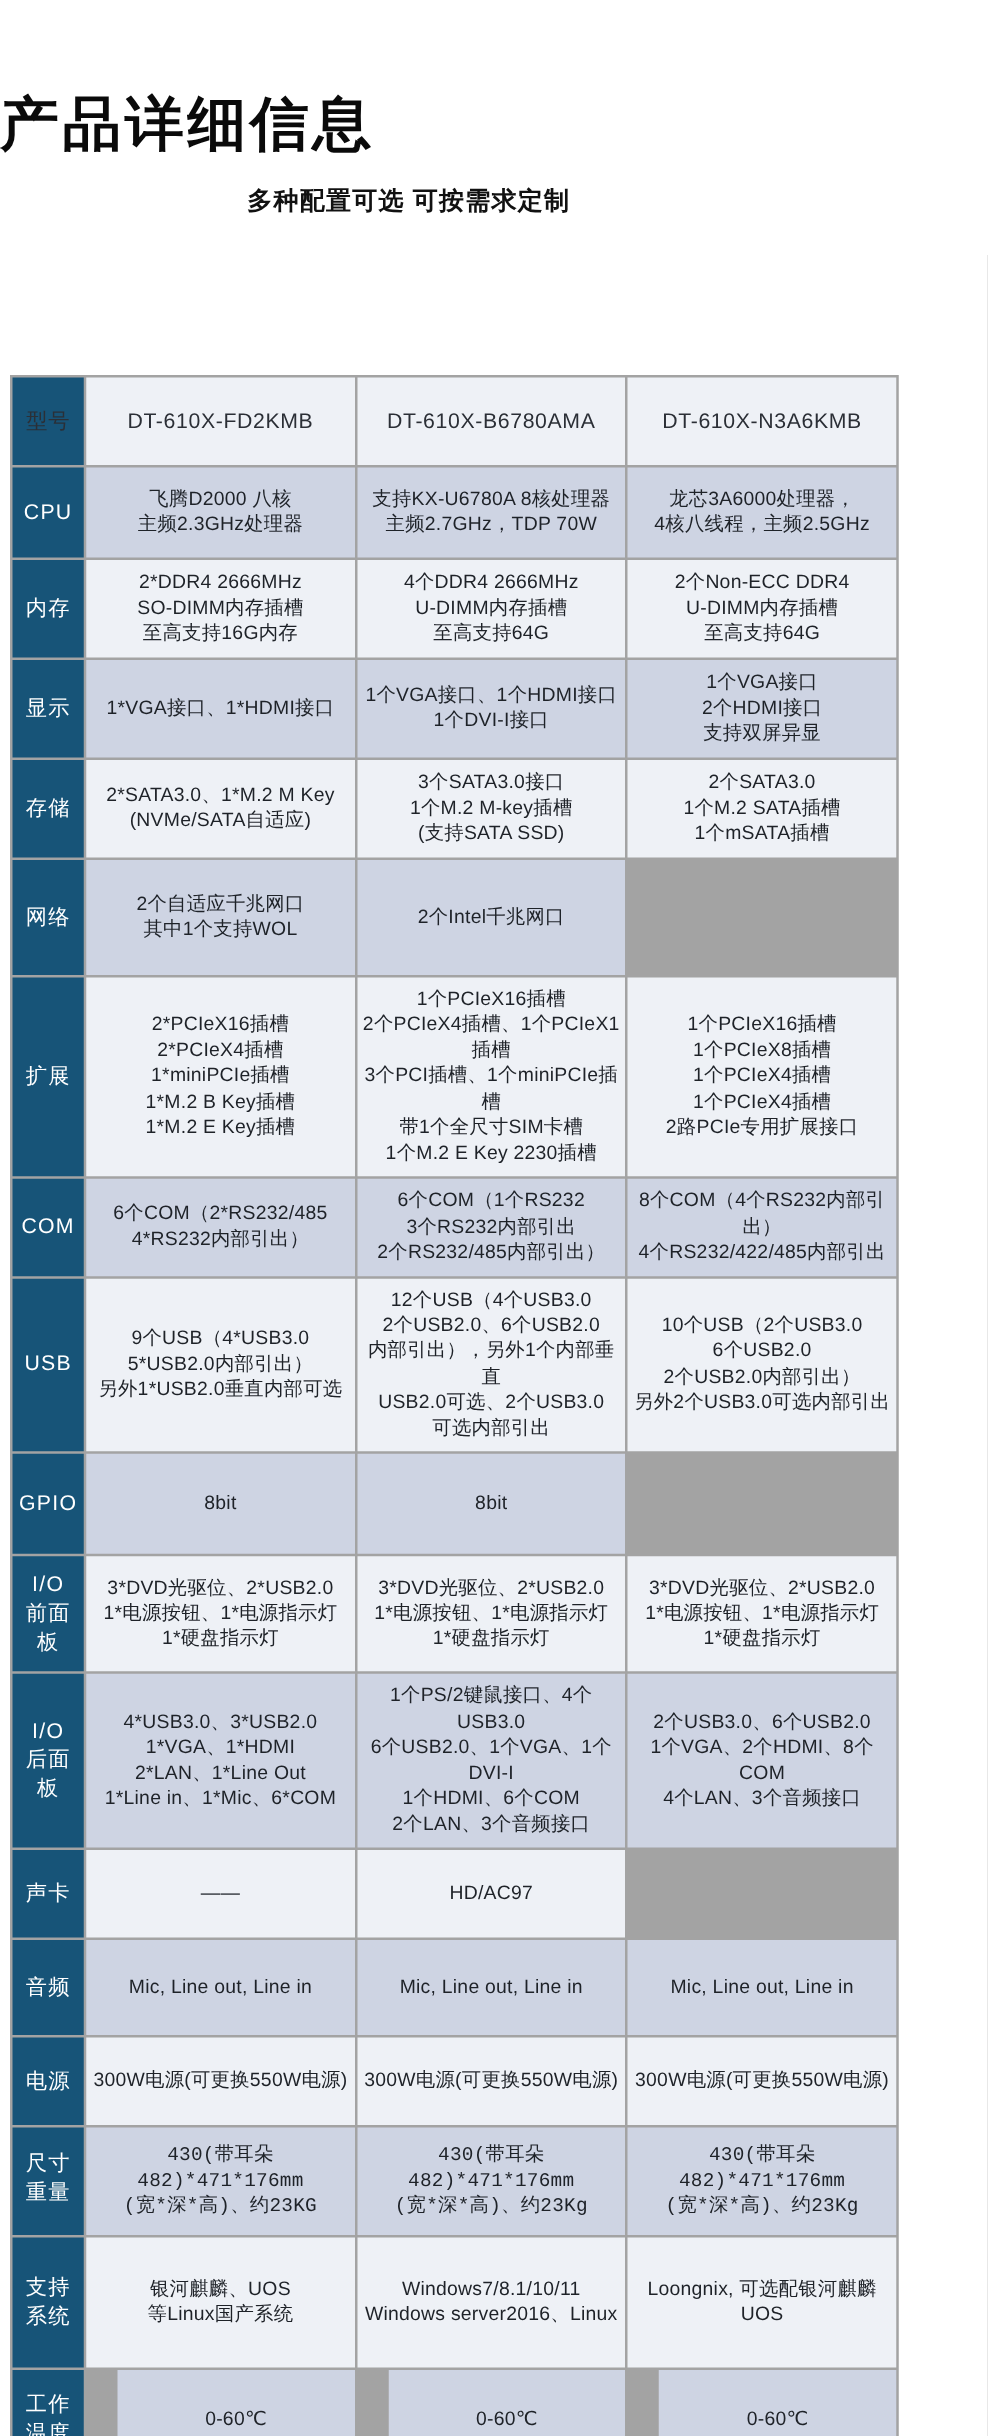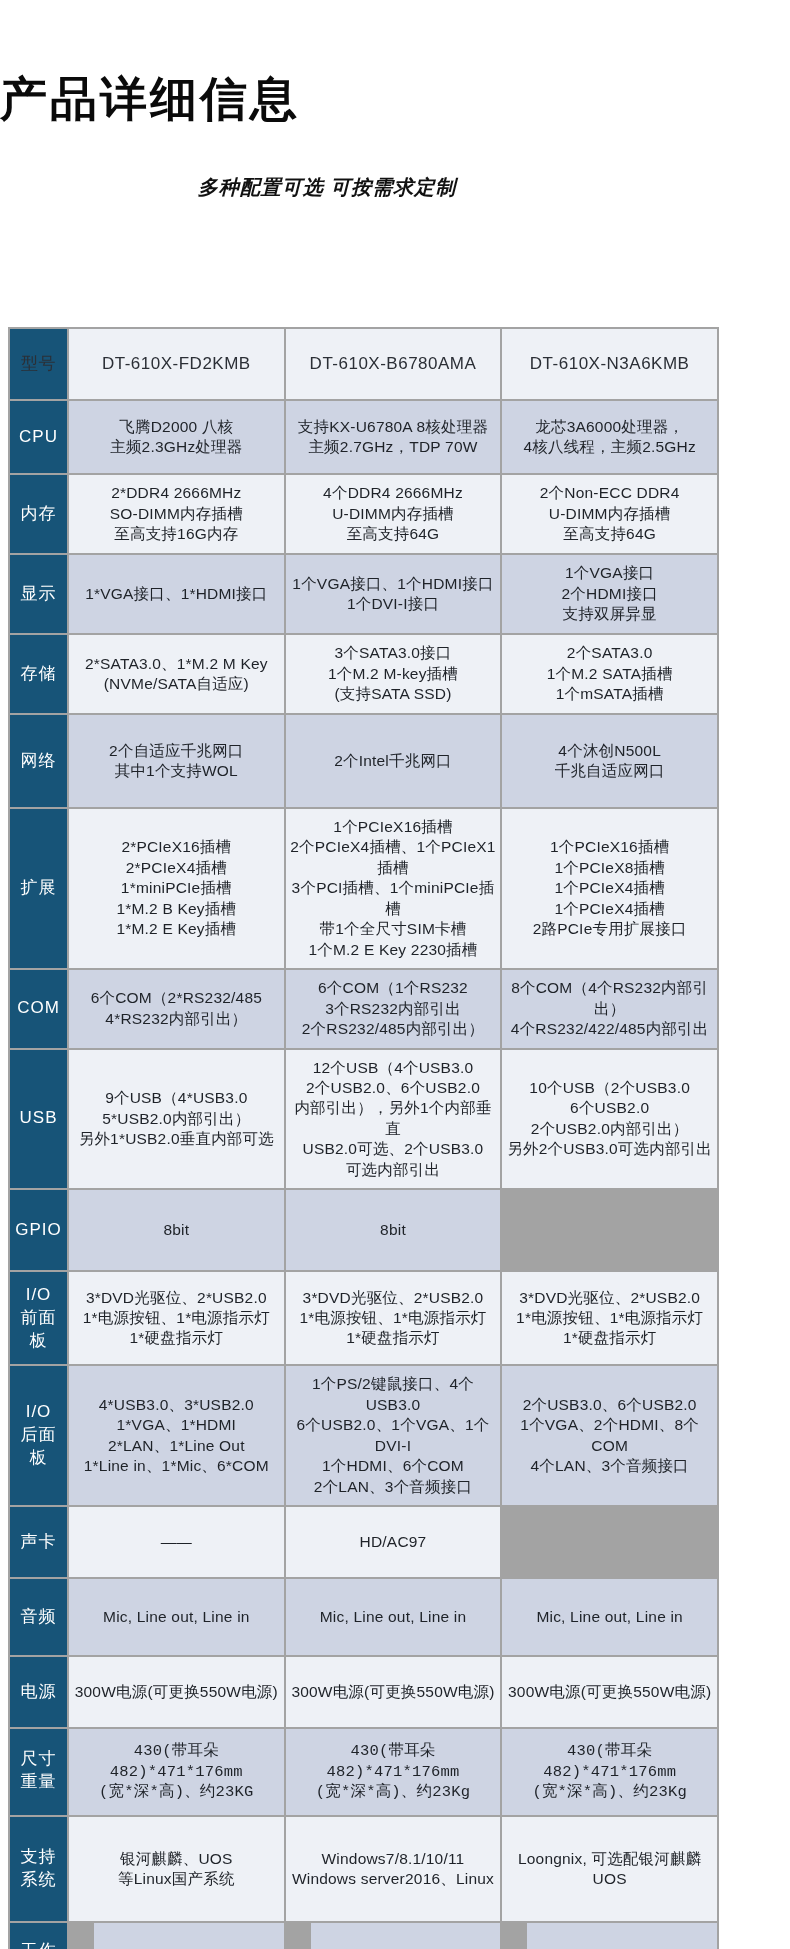--- a/index.html
+++ b/index.html
@@ -10,28 +10,27 @@
   }
   .page-title{
     margin:68px 0 0 0;
     text-align:left;
     font-size:47px;
     font-weight:700;
     letter-spacing:3px;
     color:#0a0a0a;
   }
   .page-subtitle{
-    margin:43px auto 0 auto;
+    margin:16px auto 0 auto;
     width:max-content;
     transform:translateX(-68px);
     font-size:20px;
     font-weight:700;
     letter-spacing:1px;
     color:#111111;
-    font-style:italic;
   }
   .spec-table{
     margin:126px 4px 0 8px;
     width:711px;
     box-sizing:border-box;
     background:#a3a3a3;           
     padding:2px;
     display:flex;
     flex-direction:column;
     gap:2px;
@@ -187,24 +186,20 @@
       <div class="cell label">
         <span class="line">网络</span>
       </div>
       <div class="cell">
         <span class="line">2个自适应千兆网口</span>
         <span class="line">其中1个支持WOL</span>
       </div>
       <div class="cell">
         <span class="line">2个Intel千兆网口</span>
       </div>
-      <div class="cell">
-        <span class="line">4个沐创N500L</span>
-        <span class="line">千兆自适应网口</span>
-      </div>
     </div>
     <div class="row">
       <div class="cell label">
         <span class="line">扩展</span>
       </div>
       <div class="cell">
         <span class="line">2*PCIeX16插槽</span>
         <span class="line">2*PCIeX4插槽</span>
         <span class="line">1*miniPCIe插槽</span>
         <span class="line">1*M.2 B Key插槽</span>

